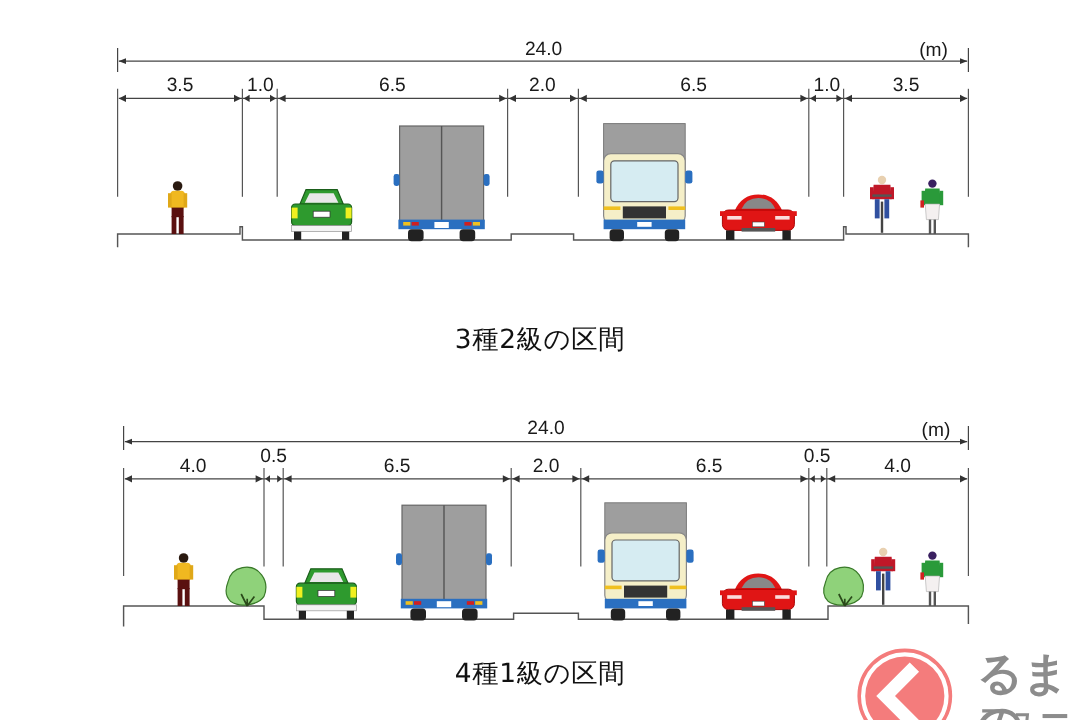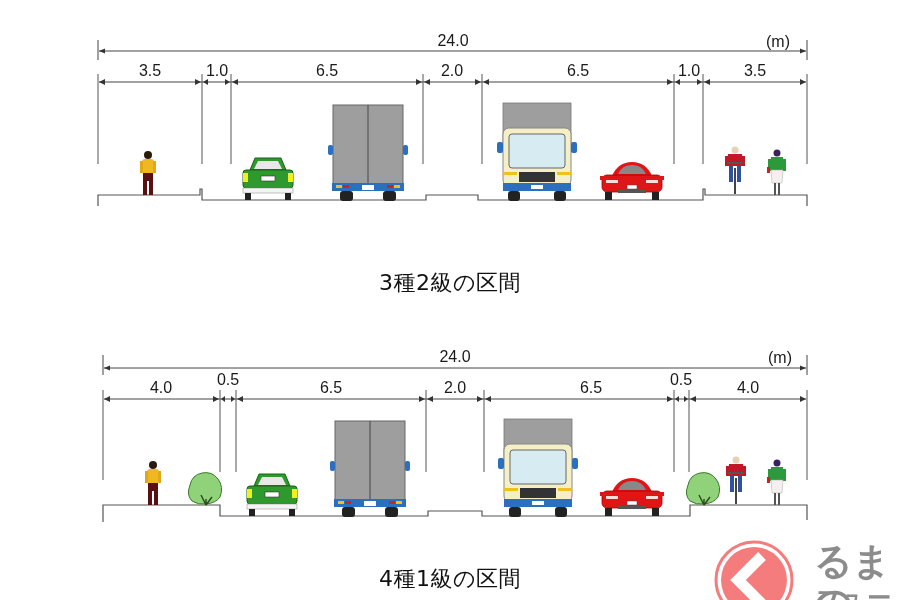--- a/index.html
+++ b/index.html
@@ -3,21 +3,21 @@
 <meta charset="utf-8">
 <style>
   html, body { margin:0; padding:0; background:#ffffff; }
   body { width:900px; height:600px; position:relative; overflow:hidden; font-family:"Liberation Sans", "DejaVu Sans", sans-serif; }
   .diagram { position:absolute; left:0; width:900px; height:300px; }
   #diag-top { top:0; }
   svg text { font-family:"Liberation Sans", "DejaVu Sans", sans-serif; }
   .dimtxt { font-size:16px; fill:#1a1a1a; }
   .caption { position:absolute; left:0; width:900px; text-align:center; font-size:22px; color:#111; font-family:"DejaVu Sans", sans-serif; letter-spacing:0.5px; }
   #caption-top { top:234px;margin-top:34px; }
-  #caption-bottom { top:564px; }
+  #caption-bottom { top:546px; }
   .logo { position:absolute; left:706px; top:506px; width:190px; height:90px;margin-top:28px; }
   .logo-text { position:absolute; left:108px; top:6px; font-size:38px; font-weight:bold; color:#8c8c8c; font-family:"DejaVu Sans", sans-serif; letter-spacing:-1px; line-height:42px; }
   .logo-sub { position:absolute; left:108px; top:50px; font-size:24px; font-weight:bold; color:#8c8c8c; font-family:"DejaVu Sans", sans-serif; letter-spacing:2px; line-height:28px; }
 </style>
 </head>
 <body>
 
 <svg class="diagram" id="diag-top" width="900" height="600" viewBox="0 0 900 600" style="top:0;height:600px;">
   <defs>
     <marker id="arrR" viewBox="0 0 10 10" refX="10" refY="5" markerWidth="6" markerHeight="6" orient="auto">

